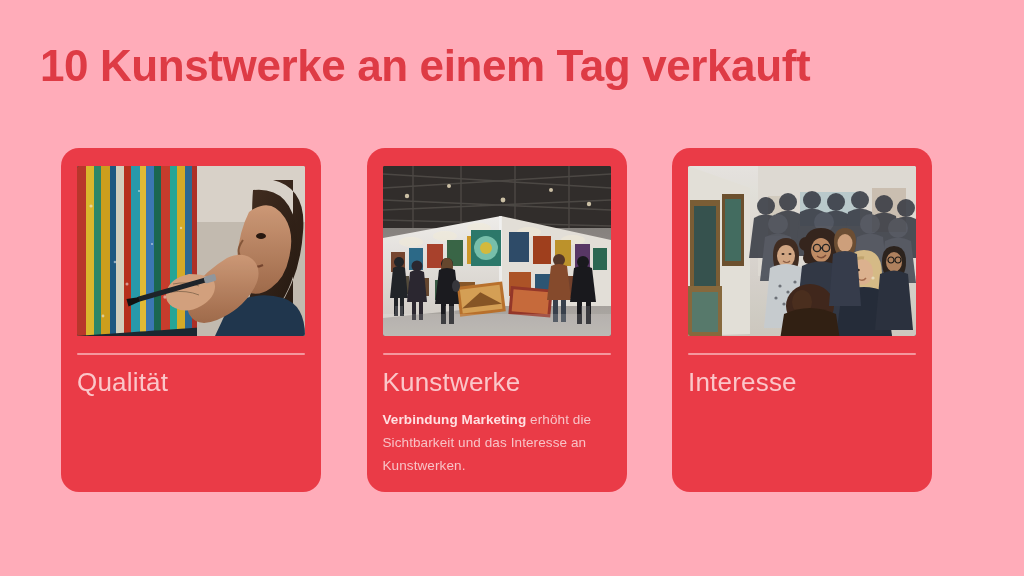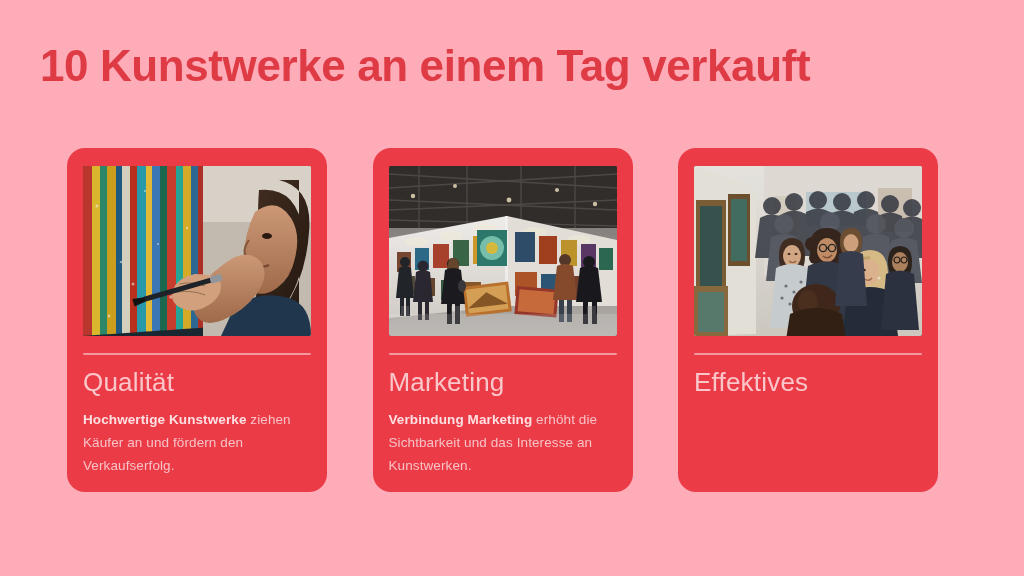--- a/index.html
+++ b/index.html
@@ -33,21 +33,21 @@
     line-height: 54px;
     font-weight: 700;
     letter-spacing: -0.4px;
     color: #DE3B45;
     white-space: nowrap;
   }
 
   
   .cards {
     position: absolute;
-    left: 67px;
+    left: 61px;
     top: 148px;
     width: 871px;
     height: 344px;
     display: flex;
     justify-content: space-between;
     align-items: stretch;
   }
 
   .card {
     position: relative;
@@ -207,23 +207,20 @@
             <rect width="228" height="170" fill="none"></rect>
             <rect width="228" height="170" fill="#000" opacity="0.06"></rect>
           </g>
         </svg>
       </div>
 
       <div class="card-divider"></div>
 
       <div class="card-heading">Qualität</div>
 
-      <div class="card-body">
-        <span class="lead">Hochwertige Kunstwerke</span><span> ziehen Käufer an und fördern den Verkaufserfolg.</span>
-      </div>
     </div>
 
     <div class="card">
       <div class="card-image">
         <svg viewBox="0 0 228 170" preserveAspectRatio="xMidYMid slice">
           <defs>
             <linearGradient id="floor2" x1="0" y1="0" x2="0" y2="1">
               <stop offset="0" stop-color="#8d8884"></stop>
               <stop offset="1" stop-color="#bdb8b3"></stop>
             </linearGradient>
@@ -357,21 +354,21 @@
               <rect x="62" y="140" width="10" height="30"></rect>
               <rect x="198" y="140" width="9" height="30"></rect>
             </g>
             <rect width="228" height="170" fill="#000" opacity="0.05"></rect>
           </g>
         </svg>
       </div>
 
       <div class="card-divider"></div>
 
-      <div class="card-heading">Marketing</div>
+      <div class="card-heading">Kunstwerke</div>
 
       <div class="card-body">
         <span class="lead">Verbindung Marketing</span><span> erhöht die Sichtbarkeit und das Interesse an Kunstwerken.</span>
       </div>
     </div>
 
     <div class="card">
       <div class="card-image">
         <svg viewBox="0 0 228 170" preserveAspectRatio="xMidYMid slice">
           <defs>
@@ -498,18 +495,18 @@
             </g>
 
             <rect width="228" height="170" fill="#fff" opacity=".05"></rect>
             <rect width="228" height="170" fill="#000" opacity="0.05"></rect>
           </g>
         </svg>
       </div>
 
       <div class="card-divider"></div>
 
-      <div class="card-heading">Effektives</div>
+      <div class="card-heading">Interesse</div>
 
     </div>
 
   </div>
 </div>
 
 </body></html>

